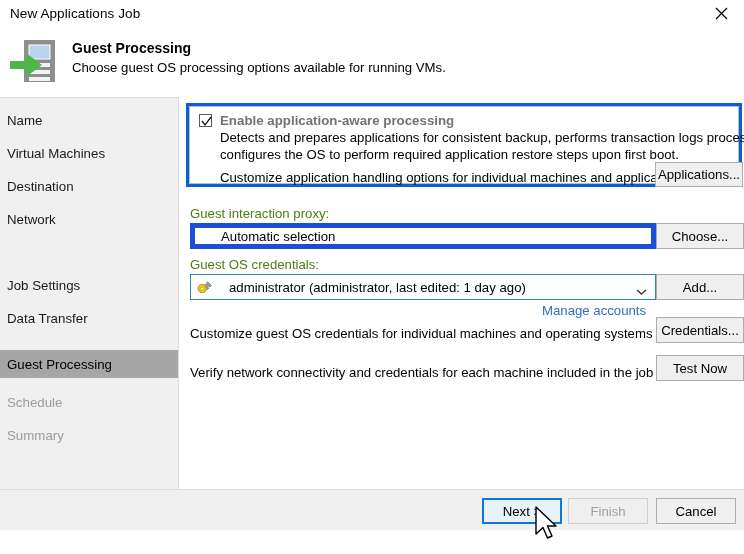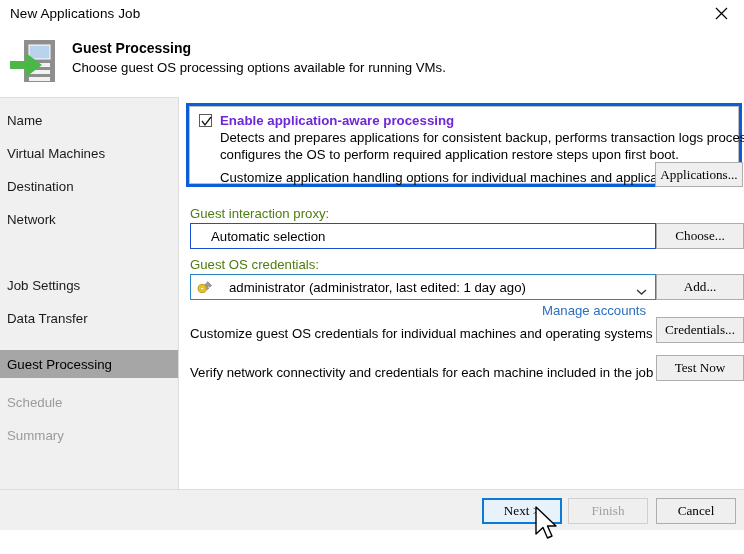--- a/index.html
+++ b/index.html
@@ -90,21 +90,21 @@
 
   .cb-row { position: absolute; left: 10px; top: 7px; }
   .checkbox {
     position: absolute; left: 0px; top: 1px;
     width: 13px; height: 13px;
     border: 1px solid #5a5a5a; background: #fff;
   }
   .checkbox svg { position: absolute; left: 1px; top: 1px; }
   .cb-label {
     position: absolute; left: 21px; top: 0px;
-    font-size: 13.3px; font-weight: bold; color: #6d28d9; white-space: nowrap;
+    font-size: 13.3px; font-weight: bold; color: #737373; white-space: nowrap;
   }
   .desc1 {
     position: absolute; left: 31px; top: 24px;
     font-size: 13.2px; color: #000; white-space: nowrap;
   }
   .desc2 {
     position: absolute; left: 31px; top: 41px;
     font-size: 13.2px; color: #000; white-space: nowrap;
   }
   .desc3 {
@@ -113,36 +113,36 @@
   }
 
   
   .btn {
     position: absolute;
     background: #efefef;
     border: 1px solid #adadad;
     font-size: 13.2px; color: #000;
     display: flex; align-items: center; justify-content: center;
     cursor: default;
-    font-family: Liberation Serif, serif;
+    font-family: Liberation Sans, sans-serif;
   }
   .btn.disabled { color: #a0a0a0; background: #efefef; border-color: #cfcfcf; }
   .btn.focused {
     border: 2px solid #0a7ad8; background: #e8f2fb;
   }
 
   
   .field-label {
     position: absolute; font-size: 13.2px; color: #4d7c0f; white-space: nowrap;
   }
   .textbox {
     position: absolute;
-    background: #ffffff; border: 1px solid #1d4ed8;
+    background: #ffffff; border: 5px solid #1d4ed8;
     display: flex; align-items: center;
-    padding-left: 20px;
+    padding-left: 26px;
     font-size: 13.2px; color: #000;
   }
   .combobox {
     position: absolute;
     background: #ffffff; border: 1px solid #2a84c8;
     display: flex; align-items: center;
     padding-left: 6px;
     font-size: 13.2px; color: #000;
   }
   .combo-text { margin-left: 16px; }

